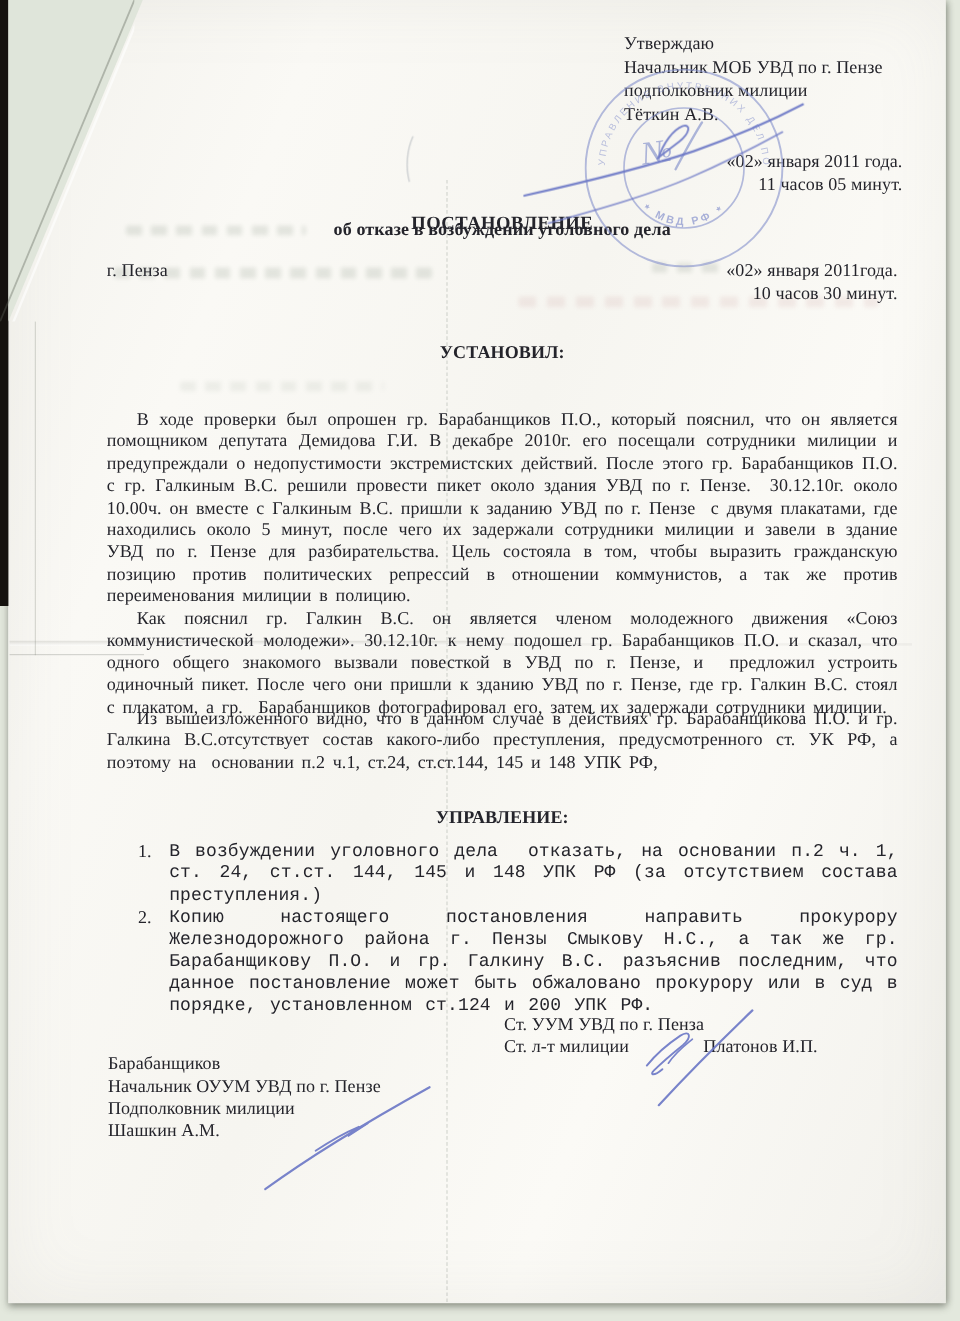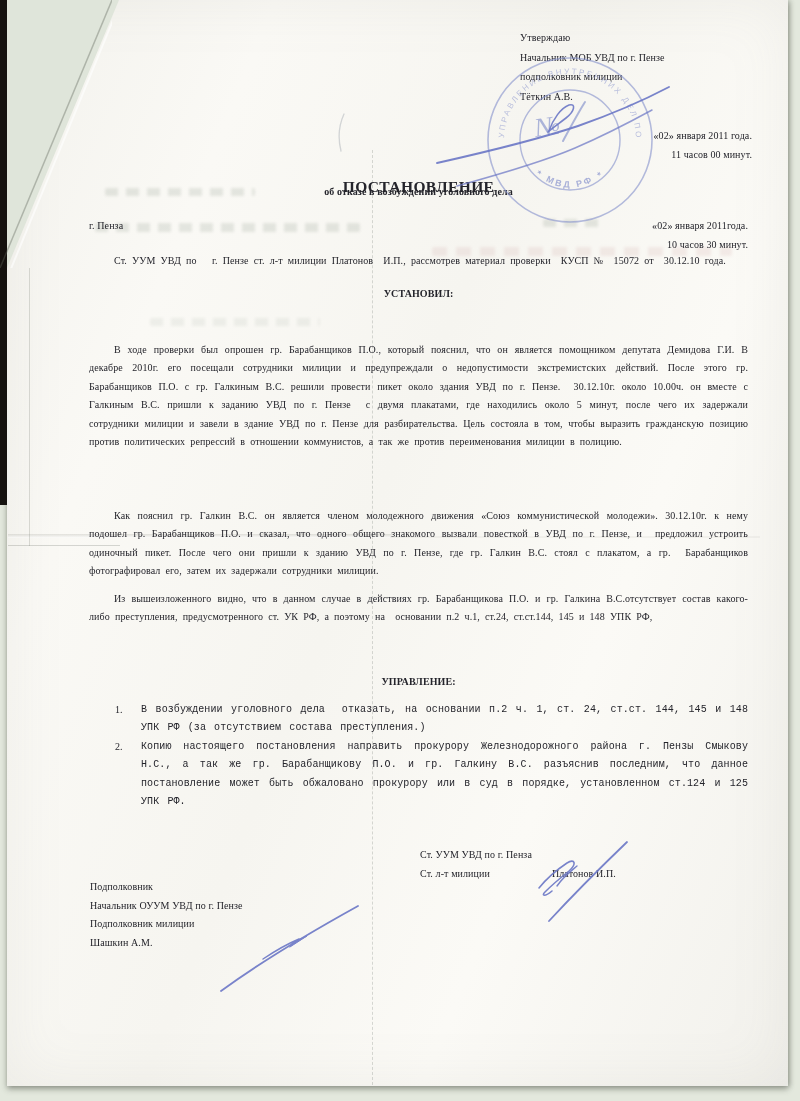--- a/index.html
+++ b/index.html
@@ -15,21 +15,21 @@
   .dogear-line{position:absolute;left:7px;top:0;width:112px;height:268px;pointer-events:none;}
   .crease-v{position:absolute;left:372px;top:150px;height:935px;width:0;border-left:1px dashed rgba(120,125,118,.28);}
   .crease-h{position:absolute;left:8px;top:534px;width:384px;height:4px;
             background:linear-gradient(to bottom,rgba(135,135,125,.22),rgba(255,255,255,.55));}
   .crease-h2{position:absolute;left:390px;top:536px;width:370px;height:2px;background:rgba(135,135,125,.08);}
   .underpage-v{position:absolute;left:29px;top:268px;width:1px;height:278px;background:rgba(115,120,110,.25);}
   .underpage-h{position:absolute;left:8px;top:545px;width:112px;height:1px;background:rgba(115,120,110,.28);}
   .smudge{position:absolute;filter:blur(1.6px);opacity:.32;border-radius:2px;
           background:repeating-linear-gradient(90deg,rgba(120,135,118,.55) 0 13px,transparent 13px 21px);}
   .smudge.pink{background:repeating-linear-gradient(90deg,rgba(185,125,125,.45) 0 15px,transparent 15px 24px);opacity:.28;}
-  .t{position:absolute;font-size:10px;line-height:18.4px;letter-spacing:.1px;}
+  .t{position:absolute;font-size:15px;line-height:18.4px;letter-spacing:.1px;}
   .just{text-align:justify;word-spacing:2.5px;white-space:pre-wrap;}
   .ind{text-indent:25px;}
   .ctr{text-align:center;}
   .b{font-weight:bold;}
   .rt{text-align:right;}
   .col{left:89px;width:659px;}
   .list-item{display:flex;margin-bottom:0;}
   .list-num{flex:0 0 26px;text-align:left;}
   .list-txt{flex:1;text-align:justify;word-spacing:2px;white-space:pre-wrap;font-family:Liberation Mono, monospace;}
   .sigline2{display:flex;}
@@ -62,62 +62,61 @@
   <div class="smudge" style="left:150px;top:318px;width:170px;height:8px;opacity:.18;"></div>
 
   <div class="t" style="left:520px;top:28px;width:240px;line-height:19.6px;">
     <div>Утверждаю</div>
     <div>Начальник МОБ УВД по  г. Пензе</div>
     <div>подполковник милиции</div>
     <div>Тёткин А.В.</div>
   </div>
   <div class="t rt" style="left:500px;top:126px;width:252px;line-height:19.4px;">
     <div>«02» января 2011 года.</div>
-    <div>11 часов 00 минут.</div>
+    <div>11 часов 05 минут.</div>
   </div>
 
   <div class="t ctr b col" style="top:178px;font-size:15.5px;letter-spacing:.4px;">ПОСТАНОВЛЕНИЕ</div>
   <div class="t ctr b col" style="top:183px;">об отказе в возбуждении уголовного дела</div>
 
   <div class="t col" style="top:217px;display:flex;justify-content:space-between;">
     <span>г. Пенза</span>
     <span>«02» января 2011года.</span>
   </div>
   <div class="t rt col" style="top:236px;">10 часов 30 минут.</div>
 
-  <div class="t just ind col" style="top:252px;">Ст. УУМ УВД по   г. Пензе ст. л-т милиции Платонов  И.П., рассмотрев материал проверки  КУСП №  15072 от  30.12.10 года.</div>
 
   <div class="t ctr b col" style="top:285px;">УСТАНОВИЛ:</div>
   <div class="t just ind col" style="top:341px;">В ходе проверки был опрошен гр. Барабанщиков П.О., который пояснил, что он является помощником депутата Демидова Г.И. В декабре 2010г. его посещали сотрудники милиции и предупреждали о недопустимости экстремистских действий. После этого гр. Барабанщиков П.О. с гр. Галкиным В.С. решили провести пикет около здания УВД по г. Пензе.  30.12.10г. около 10.00ч. он вместе с Галкиным В.С. пришли к заданию УВД по г. Пензе  с двумя плакатами, где находились около 5 минут, после чего их задержали сотрудники милиции и завели в здание УВД по г. Пензе для разбирательства. Цель состояла в том, чтобы выразить гражданскую позицию против политических репрессий в отношении коммунистов, а так же против переименования милиции в полицию.</div>
   <div class="t just ind col" style="top:507px;">Как пояснил гр. Галкин В.С. он является членом молодежного движения «Союз коммунистической молодежи». 30.12.10г. к нему подошел гр. Барабанщиков П.О. и сказал, что одного общего знакомого вызвали повесткой в УВД по г. Пензе, и  предложил устроить одиночный пикет. После чего они пришли к зданию УВД по г. Пензе, где гр. Галкин В.С. стоял с плакатом, а гр.  Барабанщиков фотографировал его, затем их задержали сотрудники милиции.</div>
   <div class="t just ind col" style="top:590px;">Из вышеизложенного видно, что в данном случае в действиях гр. Барабанщикова П.О. и гр. Галкина В.С.отсутствует состав какого-либо преступления, предусмотренного ст. УК РФ, а поэтому на  основании п.2 ч.1, ст.24, ст.ст.144, 145 и 148 УПК РФ,</div>
 
   <div class="t ctr b col" style="top:673px;">УПРАВЛЕНИЕ:</div>
 
   <div class="t" style="left:115px;top:701px;width:633px;">
     <div class="list-item">
       <span class="list-num">1.</span>
       <span class="list-txt">В возбуждении уголовного дела  отказать, на основании п.2 ч. 1, ст. 24, ст.ст. 144, 145 и 148 УПК РФ (за отсутствием состава преступления.)</span>
     </div>
     <div class="list-item">
       <span class="list-num">2.</span>
-      <span class="list-txt">Копию настоящего постановления направить прокурору Железнодорожного района г. Пензы Смыкову Н.С., а так же гр. Барабанщикову П.О. и гр. Галкину В.С. разъяснив последним, что данное постановление может быть обжаловано прокурору или в суд в порядке, установленном ст.124 и 125 УПК РФ.</span>
+      <span class="list-txt">Копию настоящего постановления направить прокурору Железнодорожного района г. Пензы Смыкову Н.С., а так же гр. Барабанщикову П.О. и гр. Галкину В.С. разъяснив последним, что данное постановление может быть обжаловано прокурору или в суд в порядке, установленном ст.124 и 200 УПК РФ.</span>
     </div>
   </div>
 
   <div class="t" style="left:420px;top:845px;width:330px;line-height:19.2px;">
     <div>Ст. УУМ УВД по  г. Пенза</div>
     <div class="sigline2">
       <span>Ст.  л-т  милиции</span>
       <span class="signame">Платонов И.П.</span>
     </div>
   </div>
 
   <div class="t" style="left:90px;top:878px;width:300px;line-height:18.6px;">
-    <div>Подполковник</div>
+    <div>Барабанщиков</div>
     <div>Начальник ОУУМ УВД по г. Пензе</div>
     <div>Подполковник милиции</div>
     <div>Шашкин А.М.</div>
   </div>
 
   <svg class="overlay" width="800" height="1101" viewBox="0 0 800 1101">
     <defs>
       <path id="ringTop" d="M 504 140 A 66 66 0 0 1 636 140" fill="none"></path>
       <path id="ringBottom" d="M 510 165 A 66 66 0 0 0 630 165" fill="none"></path>
       <path id="arcBottom" d="M 527 158 A 46 46 0 0 0 613 158" fill="none"></path>

